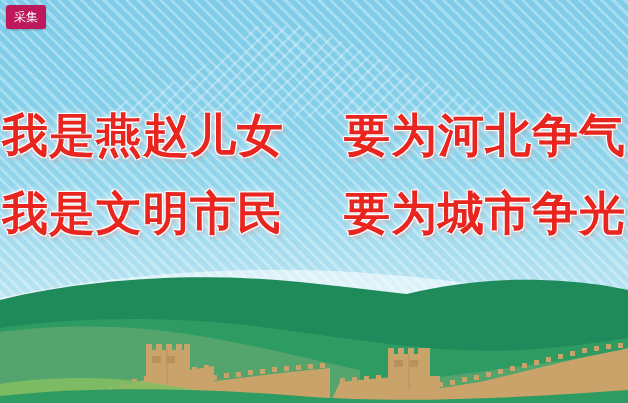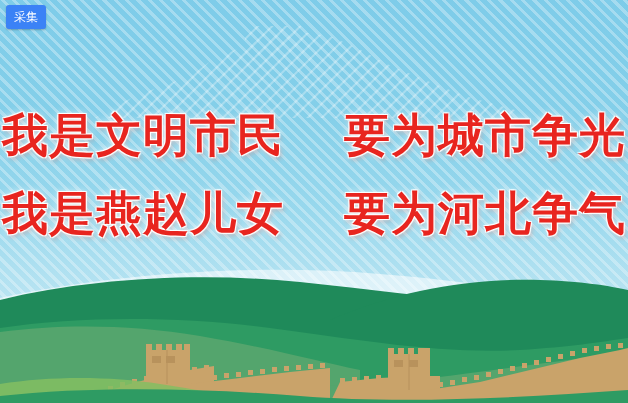--- a/index.html
+++ b/index.html
@@ -86,21 +86,21 @@
   }
   .seg { display:inline-block; }
   .gap { display:inline-block; width:26px; }
 
   
   .capture-btn {
     position:absolute;
     left:6px; top:5px;
     width:40px; height:24px;
     display:flex; align-items:center; justify-content:center;
-    background:#3b82f6;
+    background:#be185d;
     color:#ffffff;
     font-size:12px;
     font-weight:400;
     border:none;
     border-radius:3px;
     cursor:pointer;
     box-shadow:0 1px 2px rgba(0,0,0,0.25);
     font-family:"DejaVu Sans","Liberation Sans",sans-serif;
     z-index:30;
   }
@@ -224,26 +224,26 @@
       </g>
     </g>
 
     <path d="M0,126 C50,118 110,118 160,126 C200,132 240,140 270,145 L0,145 Z" fill="#84be62" opacity="0.85"></path>
 
     <path d="M0,138 C90,128 200,130 300,138 C400,146 520,140 628,132 L628,145 L0,145 Z" fill="#2e9b63"></path>
   </svg>
 
   <div class="headline">
     <span class="line">
+      <span class="seg">我是燕赵儿女</span>
+      <span class="gap"></span>
+      <span class="seg">要为河北争气</span>
+    </span>
+    <span class="line">
       <span class="seg">我是文明市民</span>
       <span class="gap"></span>
       <span class="seg">要为城市争光</span>
     </span>
-    <span class="line">
-      <span class="seg">我是燕赵儿女</span>
-      <span class="gap"></span>
-      <span class="seg">要为河北争气</span>
-    </span>
   </div>
 
   <button class="capture-btn">采集</button>
 
 </div>
 
 </body></html>

